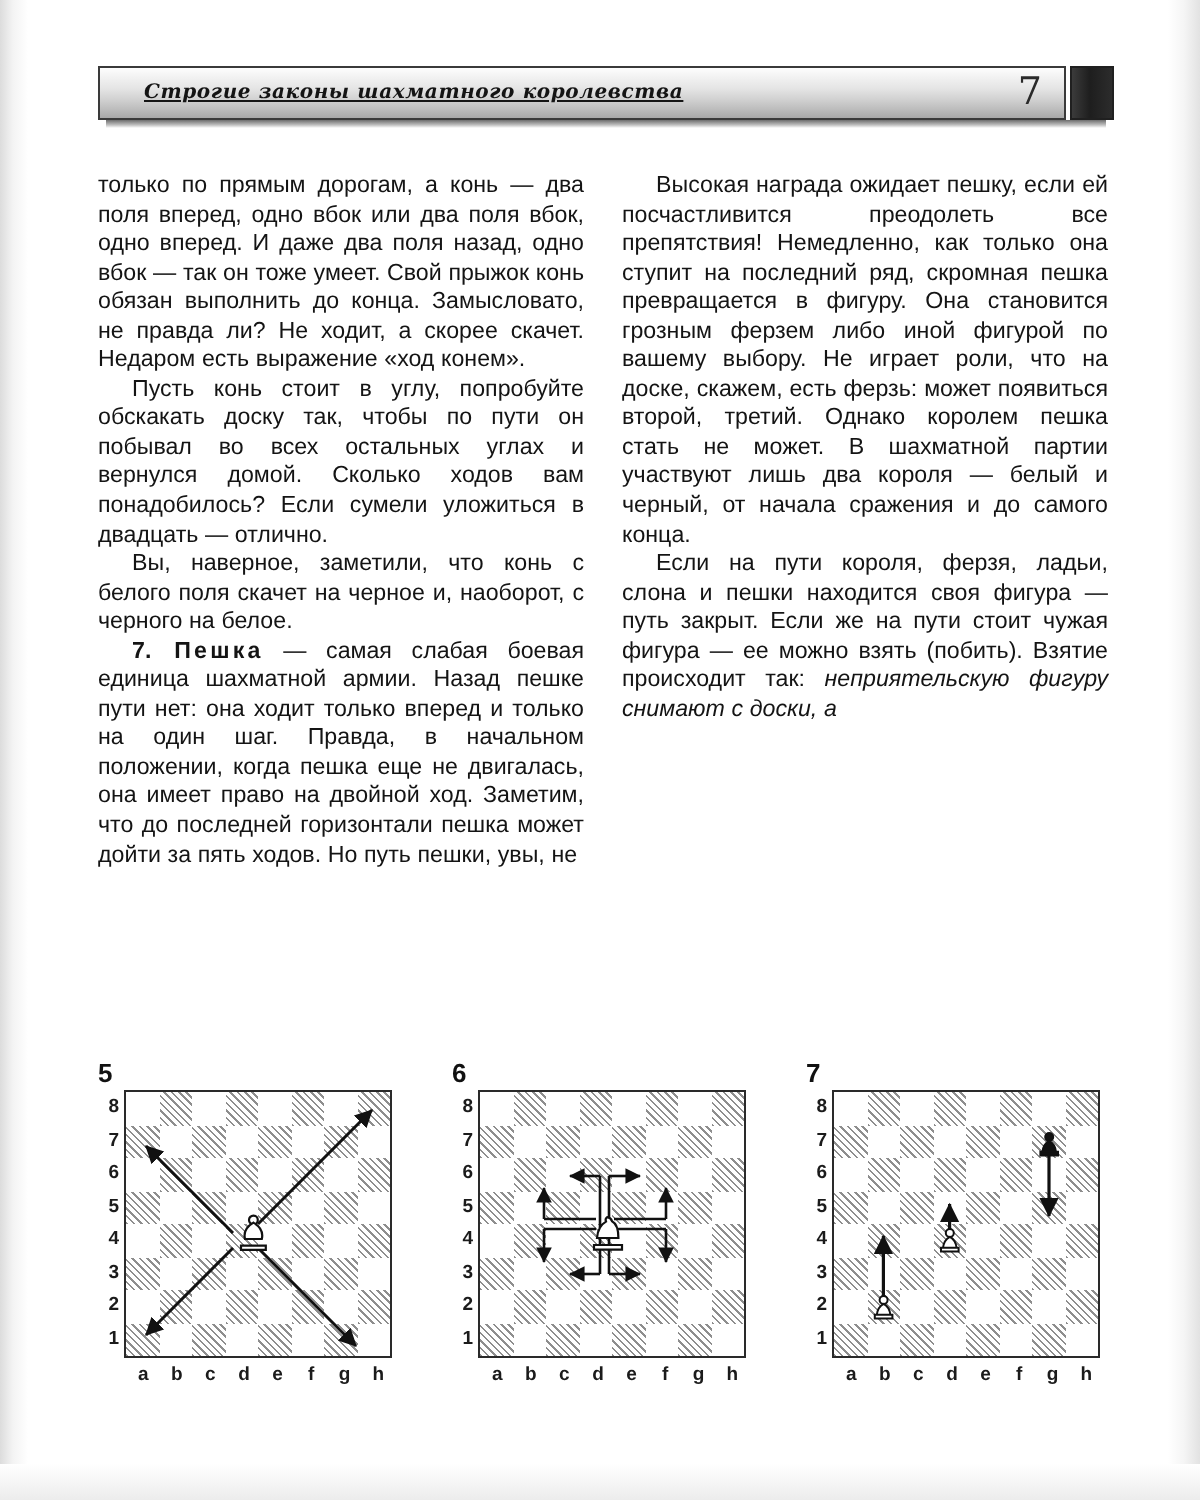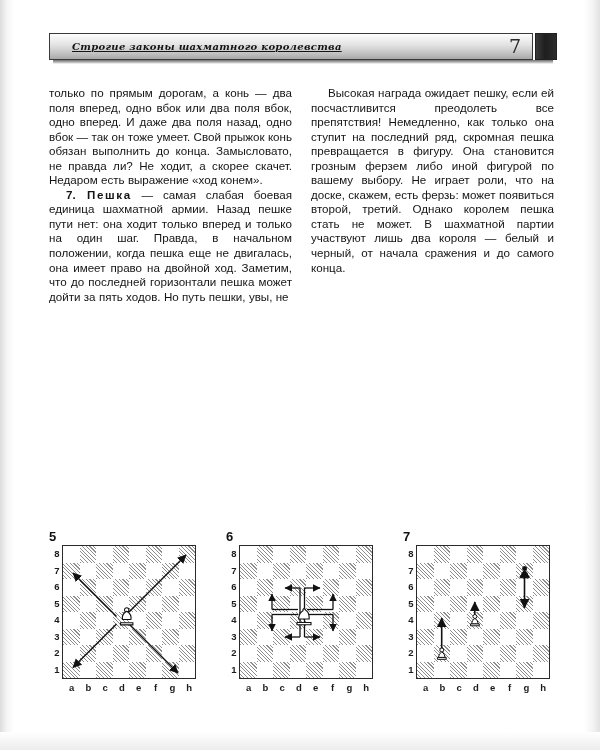--- a/index.html
+++ b/index.html
@@ -235,25 +235,28 @@
     </div>
     <div class="runhead-shadow"></div>
     <div class="runhead-endcap"></div>
     <span class="runhead-pageno">7</span>
   </div>
 
   <div id="columns">
 
     <div class="column">
       <p>только по прямым дорогам, а конь — два поля вперед, одно вбок или два поля вбок, одно вперед. И даже два поля назад, одно вбок — так он тоже умеет. Свой прыжок конь обязан выполнить до конца. Замысловато, не правда ли? Не ходит, а скорее скачет. Недаром есть выражение «ход конем».</p>
+      <p class="indent">Пусть конь стоит в углу, попробуйте обскакать доску так, чтобы по пути он побывал во всех остальных углах и вернулся домой. Сколько ходов вам понадобилось? Если сумели уложиться в двадцать — отлично.</p>
+      <p class="indent">Вы, наверное, заметили, что конь с белого поля скачет на черное и, наоборот, с черного на белое.</p>
       <p class="indent"><span class="b">7.</span><span class="b sp">&nbsp;</span><span class="b sp">Пешка</span><span> — самая слабая боевая единица шахматной армии. Назад пешке пути нет: она ходит только вперед и только на один шаг. Правда, в начальном положении, когда пешка еще не двигалась, она имеет право на двойной ход. Заметим, что до последней горизонтали пешка может дойти за пять ходов. Но путь пешки, увы, не</span></p>
     </div>
 
     <div class="column">
       <p class="indent">Высокая награда ожидает пешку, если ей посчастливится преодолеть все препятствия! Немедленно, как только она ступит на последний ряд, скромная пешка превращается в фигуру. Она становится грозным ферзем либо иной фигурой по вашему выбору. Не играет роли, что на доске, скажем, есть ферзь: может появиться второй, третий. Однако королем пешка стать не может. В шахматной партии участвуют лишь два короля — белый и черный, от начала сражения и до самого конца.</p>
+      <p class="indent"><span>Если на пути короля, ферзя, ладьи, слона и пешки находится своя фигура — путь закрыт. Если же на пути стоит чужая фигура — ее можно взять (побить). Взятие происходит так: </span><span class="it">неприятельскую фигуру снимают с доски, а</span></p>
     </div>
 
   </div>
 
   <div id="diagrams">
 
     <div class="diagram">
       <div class="diagram-number">5</div>
       <div class="board-wrap">
         <div class="rank-col">

